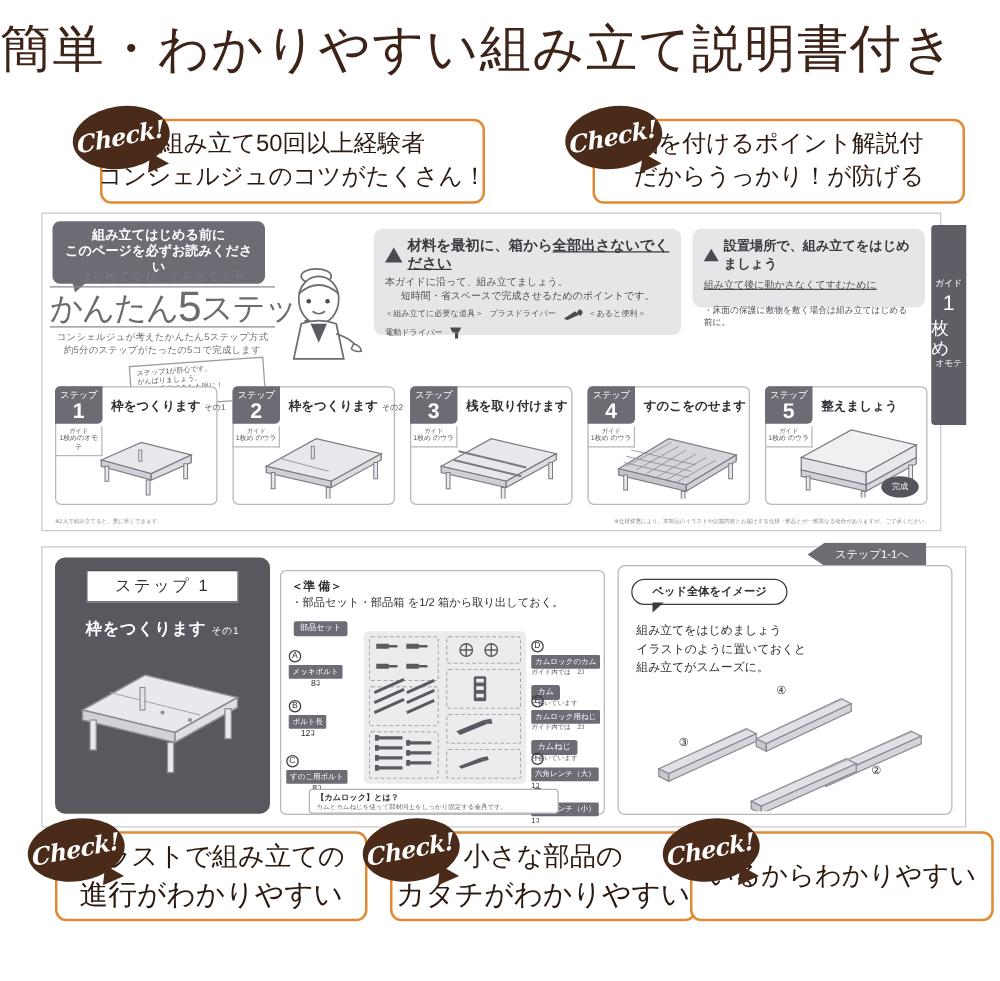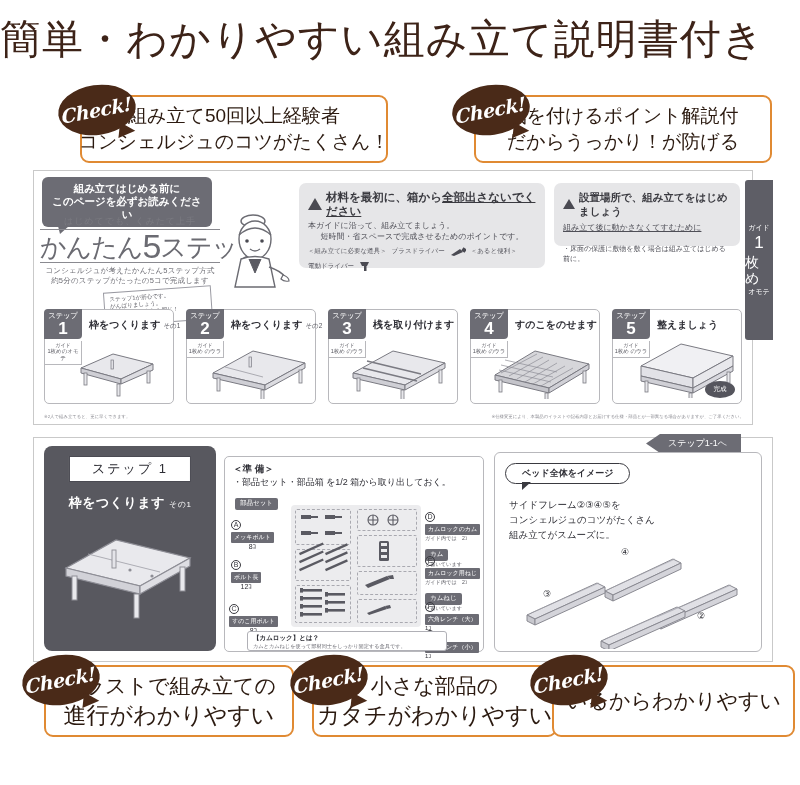--- a/index.html
+++ b/index.html
@@ -647,22 +647,22 @@
         <div class="cb-t">【カムロック】とは？</div>
         <div class="cb-b">カムとカムねじを使って部材同士をしっかり固定する金具です。</div>
       </div>
     </div>
 
     <div class="next-banner" style="left:612px; top:-4px;">ステップ1-1へ</div>
 
     <div class="right-panel" style="left:460px; top:14px; width:268px; height:200px;">
       <div class="rp-bubble" style="left:10px; top:10px;">ベッド全体をイメージ</div>
       <div class="rp-text" style="left:14px; top:44px;">
-        <div>サイドフレーム②③④⑤を</div>
-        <div>コンシェルジュのコツがたくさん</div>
+        <div>組み立てをはじめましょう</div>
+        <div>イラストのように置いておくと</div>
         <div>組み立てがスムーズに。</div>
       </div>
 
       <div class="ill" style="left:10px; top:96px; width:250px; height:100px;">
         <svg width="250" height="100" viewBox="0 0 250 100">
           <g stroke="#8a8a92" stroke-width="1" fill="#e0e0e5">
             <path d="M100 42 L168 10 L176 14 L108 46z"></path>
             <path d="M100 42 L100 48 L108 52 L108 46z" fill="#c8c8ce"></path>
             <path d="M108 46 L108 52 L176 20 L176 14z" fill="#d4d4da"></path>
             <path d="M22 66 L92 34 L100 38 L30 70z"></path>

